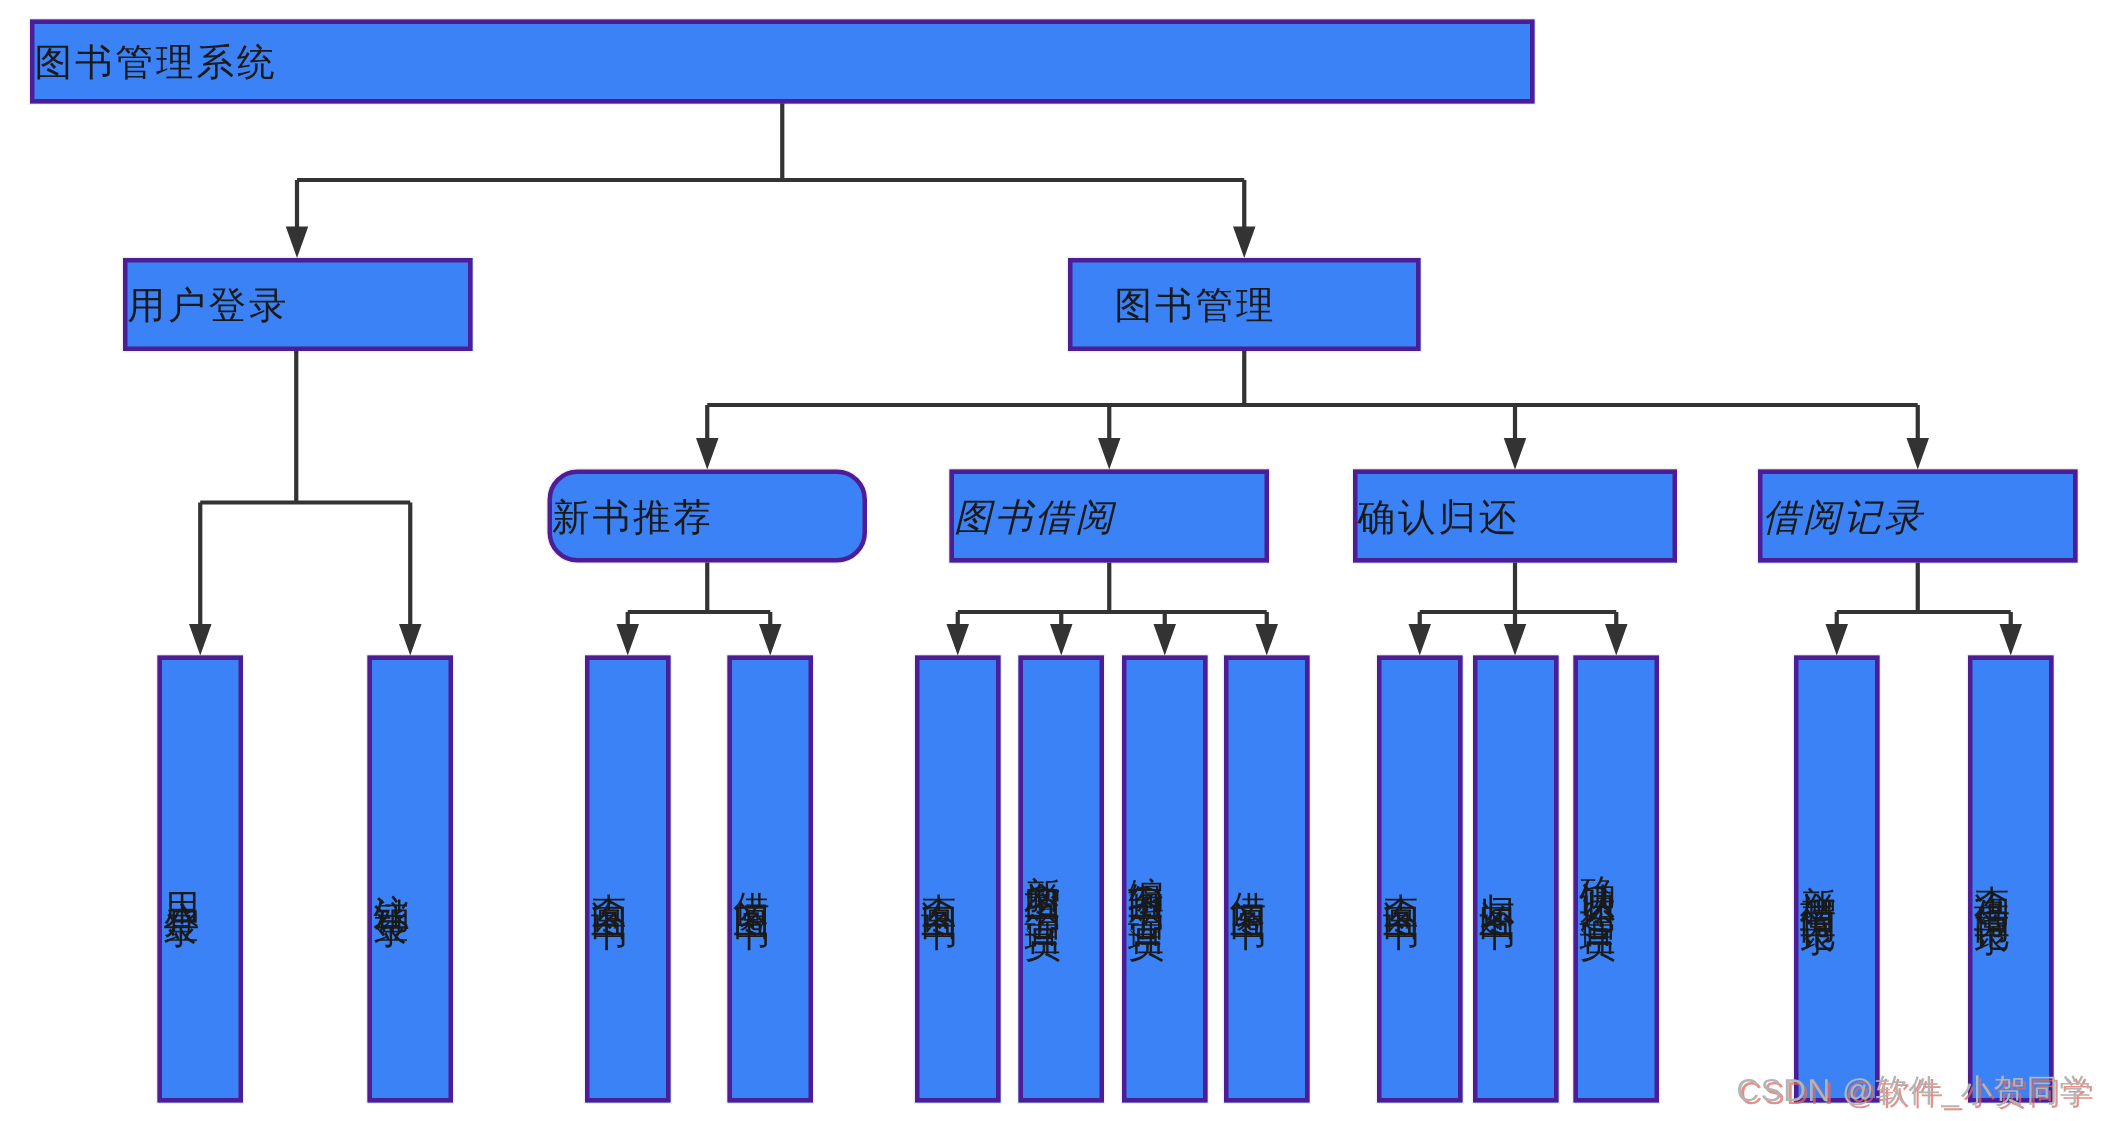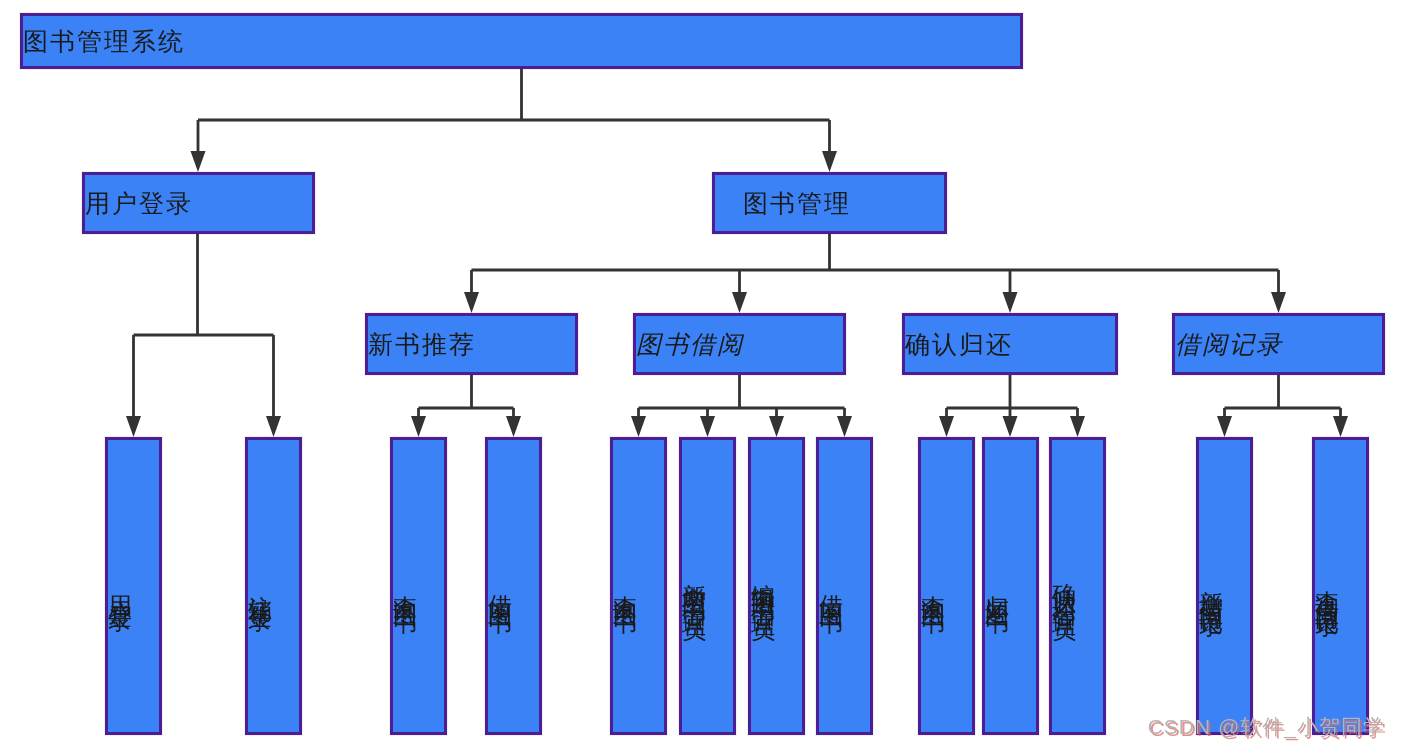--- a/index.html
+++ b/index.html
@@ -42,21 +42,21 @@
     color: #1a1a1a;
     white-space: nowrap;
   }
   
   #node-root { left: 20px; top: 13px; width: 1003px; height: 56px; }
   
   #node-user-login { left: 82px;  top: 172px; width: 233px; height: 62px; }
   #node-book-mgmt  { left: 712px; top: 172px; width: 235px; height: 62px; padding-left: 28px; }
   
   .l2 { top: 313px; height: 62px; width: 213px; }
-  #node-new-book-recommend { left: 365px; }
+  #node-new-book-recommend { left: 365px; border-radius: 20px; }
   #node-book-borrow        { left: 633px; font-style: italic; }
   #node-current-borrow     { left: 902px; width: 216px; }
   #node-borrow-record      { left: 1172px; font-style: italic; }
   
   .leaf { top: 437px; width: 57px; height: 298px; }
   #leaf-user-login           { left: 105px; }
   #leaf-logout               { left: 245px; }
   #leaf-query-book-1         { left: 390px; }
   #leaf-borrow-book-1        { left: 485px; }
   #leaf-query-book-2         { left: 610px; }
@@ -64,21 +64,21 @@
   #leaf-edit-book-admin      { left: 748px; }
   #leaf-borrow-book-2        { left: 816px; }
   #leaf-query-book-3         { left: 918px; }
   #leaf-return-book          { left: 982px; }
   #leaf-confirm-return-admin { left: 1049px; }
   #leaf-add-borrow-record    { left: 1196px; }
   #leaf-query-borrow-record  { left: 1312px; }
   
   #watermark {
     position: absolute;
-    right: 20px;
+    right: 10px;
     top: 713px;
     z-index: 5;
     font-size: 21px;
     letter-spacing: 1px;
     color: #b4b4b4;
     text-shadow: 2px 2px 0 rgba(222, 106, 97, 0.75);
     white-space: nowrap;
   }
 </style>
 </head>

